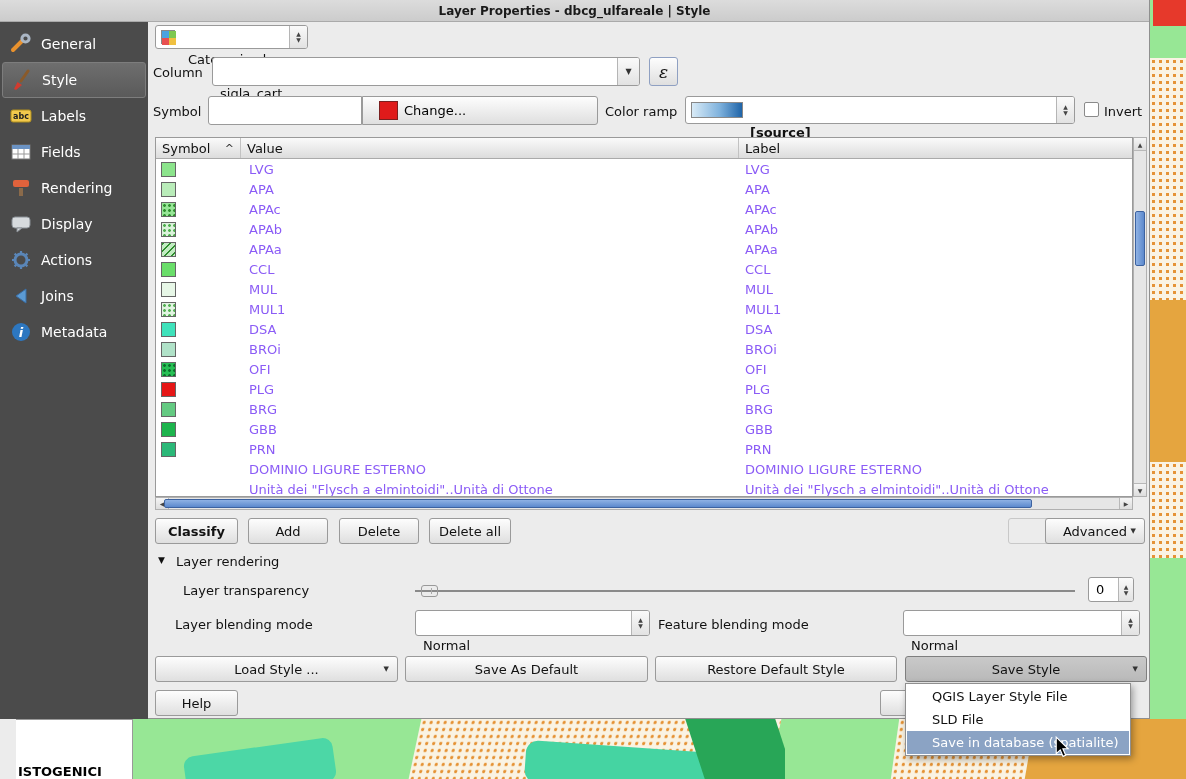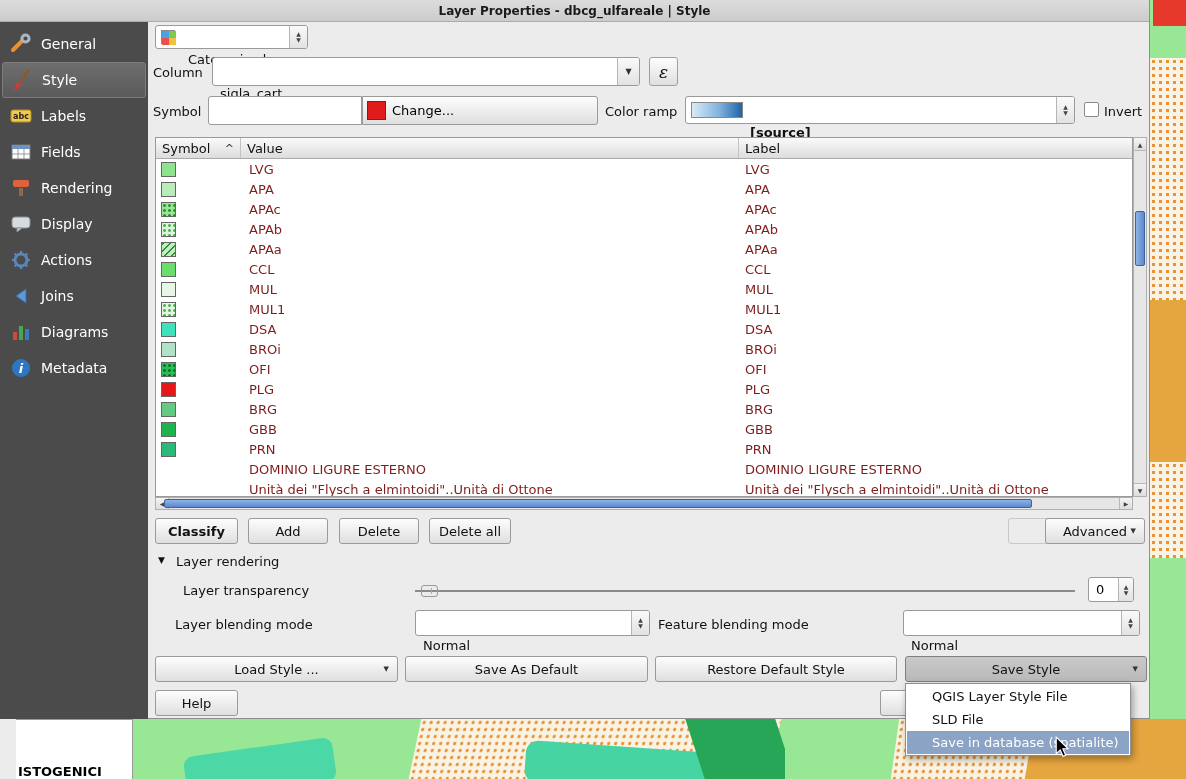--- a/index.html
+++ b/index.html
@@ -50,33 +50,33 @@
   .combo { position:absolute; display:flex; align-items:center; background:#fff; border:1px solid #9a9a9a; border-radius:3px; font-size:13px; color:#111; }
   .combo .val { padding-left:7px; white-space:nowrap;margin-top:44px; }
   .combo .spacer { flex:1; }
   .spin { width:18px; align-self:stretch; border-left:1px solid #b5b5b5; background:linear-gradient(#fafafa,#e2e2e2); display:flex; flex-direction:column; align-items:center; justify-content:center; line-height:6px; font-size:6px; color:#444; border-radius:0 2px 2px 0; }
   .dropbox { width:22px; align-self:stretch; border-left:1px solid #b5b5b5; background:linear-gradient(#fafafa,#e2e2e2); display:flex; align-items:center; justify-content:center; font-size:8px; color:#333; border-radius:0 2px 2px 0; }
   .cat-icon { width:14px; height:14px; margin-left:5px; margin-right:6px; display:grid; grid-template-columns:7px 7px; grid-template-rows:7px 7px; border:1px solid #888; }
   .cat-icon i { display:block; }
 
   
   .sym-preview { position:absolute; left:208px; top:96px; width:154px; height:29px; background:#fff; border:1px solid #9a9a9a; border-radius:3px 0 0 3px; }
-  .sym-change { position:absolute; left:362px; top:96px; width:236px; height:29px; display:flex; align-items:center; gap:6px; padding-left:4px;
+  .sym-change { position:absolute; left:362px; top:96px; width:236px; height:29px; display:flex; align-items:center; gap:6px; padding-left:16px;
                 background:linear-gradient(#fdfdfd,#dfdfdf); border:1px solid #9a9a9a; border-radius:0 3px 3px 0; font-size:13px; }
   .sym-swatch { width:19px; height:19px; border:1px solid #7a2020; }
   .ramp-swatch { width:52px; height:16px; margin-left:5px; margin-right:7px; border:1px solid #888; background:linear-gradient(90deg,#d9ebf7,#7fb2dd 55%,#1f64a8); }
   .checkbox { width:15px; height:15px; background:#fff; border:1px solid #8a8a8a; border-radius:2px; display:inline-block; }
 
   
   .vtable { position:absolute; left:155px; top:137px; width:978px; height:360px; background:#fff; border:1px solid #9a9a9a; overflow:hidden; }
   .thead { display:flex; height:21px; background:linear-gradient(#fafafa,#dcdcdc); border-bottom:1px solid #aaa; font-size:13px; color:#111; }
   .th { display:flex; align-items:center; padding:0 6px; border-right:1px solid #c2c2c2; }
   .th-sym { width:85px; } .th-val { width:498px; } .th-lab { flex:1; border-right:none; }
   .sort-ind { margin-left:auto; font-size:11px; color:#333; }
-  .trow { display:flex; height:20px; align-items:center; font-size:13px; color:#7f1d1d; }
+  .trow { display:flex; height:20px; align-items:center; font-size:13px; color:#8b5cf6; }
   .tc-sym { width:85px; display:flex; align-items:center; padding-left:5px; }
   .tc-val { width:498px; padding-left:8px; white-space:nowrap; overflow:hidden; }
   .tc-lab { flex:1; padding-left:6px; white-space:nowrap; overflow:hidden; }
   .swatch { width:15px; height:15px; border:1px solid #666; display:inline-block; }
 
   
   .vscroll { position:absolute; left:1133px; top:137px; width:14px; height:360px; background:#e6e6e6; border:1px solid #b0b0b0; }
   .vscroll .arr { position:absolute; left:0; width:12px; height:13px; display:flex; align-items:center; justify-content:center; font-size:6px; color:#444; background:linear-gradient(#f5f5f5,#ddd); }
   .vscroll .arr-up { top:0; border-bottom:1px solid #b8b8b8; }
   .vscroll .arr-dn { bottom:0; border-top:1px solid #b8b8b8; }
@@ -206,30 +206,20 @@
           <span class="sb-icon">
             <svg width="22" height="22" viewBox="0 0 22 22">
               <path d="M16 4 L6 11 L16 18 z" fill="#5b9bd5" stroke="#3a6ea5"></path>
             </svg>
           </span>
           <span>Joins</span>
         </div>
         <div class="sb-item">
           <span class="sb-icon">
             <svg width="22" height="22" viewBox="0 0 22 22">
-              <rect x="3" y="11" width="4" height="8" fill="#cf4a3f"></rect>
-              <rect x="9" y="5" width="4" height="14" fill="#49a64f"></rect>
-              <rect x="15" y="8" width="4" height="11" fill="#3e78c0"></rect>
-            </svg>
-          </span>
-          <span>Diagrams</span>
-        </div>
-        <div class="sb-item">
-          <span class="sb-icon">
-            <svg width="22" height="22" viewBox="0 0 22 22">
               <circle cx="11" cy="11" r="9" fill="#2d77c0"></circle>
               <text x="11" y="16" font-size="13" text-anchor="middle" fill="#fff" font-style="italic" font-weight="bold">i</text>
             </svg>
           </span>
           <span>Metadata</span>
         </div>
       </div>
 
     <div class="combo" style="left:155px; top:25px; width:153px; height:24px;">
       <span class="cat-icon">

